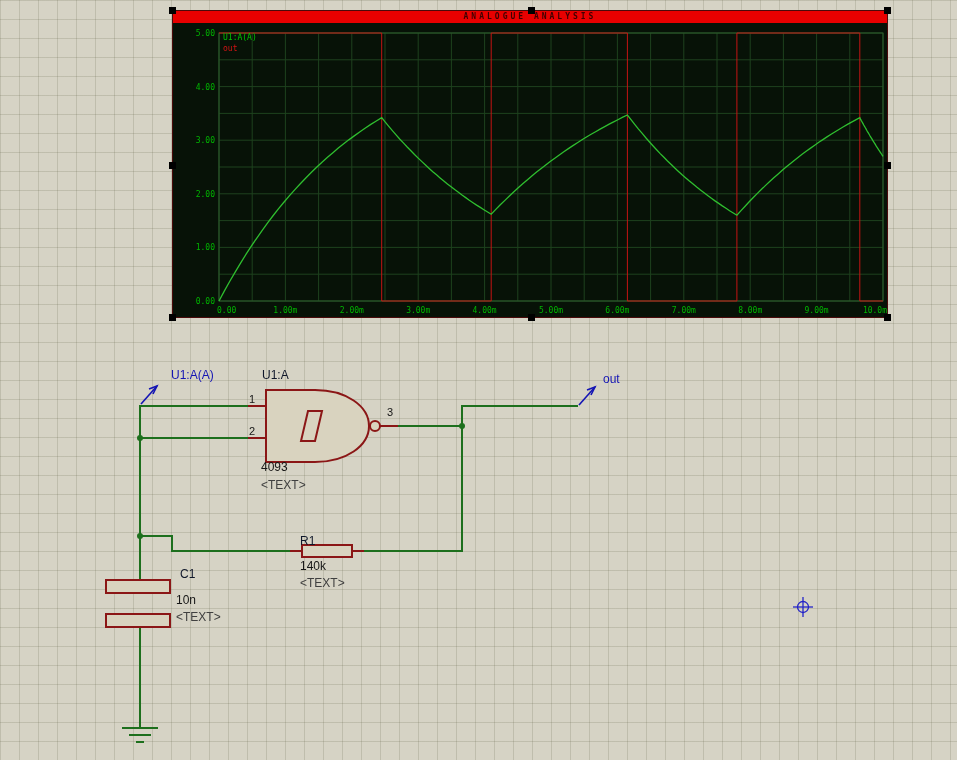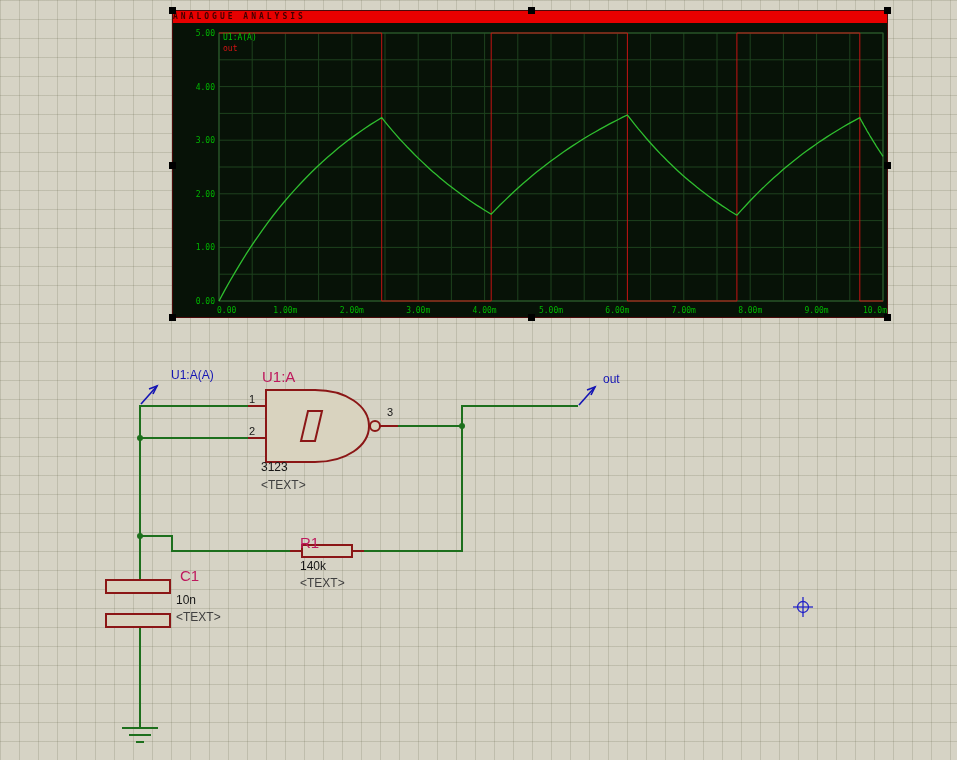--- a/index.html
+++ b/index.html
@@ -14,39 +14,39 @@
   }
   
   #graph-window{
     position:absolute;left:172px;top:10px;width:716px;height:308px;
     background:#071207;border:1px solid #4a0a0a;box-sizing:border-box;
   }
   #graph-title{
     position:absolute;left:0;top:0;width:100%;height:12px;
     background:#e80000;color:#3f0000;
     font:bold 8px "DejaVu Sans Mono", monospace;
-    letter-spacing:3px;line-height:12px;
+    letter-spacing:3px;text-align:center;line-height:12px;
     overflow:hidden;
   }
   #graph-svg{position:absolute;left:0;top:12px;display:block}
   .handle{position:absolute;width:7px;height:7px;background:#000}
   .tick{font:8px "DejaVu Sans Mono", monospace;fill:#00b400}
   .legend{font:8px "DejaVu Sans Mono", monospace}
   
   #schematic-svg{position:absolute;left:0;top:0}
   .wire{stroke:#1d6f1d;stroke-width:2;fill:none}
   .pinline{stroke:#8b1616;stroke-width:2;fill:none}
   .comp{stroke:#8b1616;stroke-width:2;fill:#d9d3bf}
   .glyph{stroke:#8b1616;stroke-width:2;fill:none}
   .dot{fill:#1d6f1d;stroke:none}
   .probe{stroke:#1414b4;stroke-width:1.6;fill:none}
   .cross{stroke:#2424c8;stroke-width:1.3;fill:none}
   .gnd{stroke:#1d6f1d;stroke-width:2;fill:none}
   .lbl{position:absolute;white-space:nowrap;line-height:1.1}
-  .black15{font-size:15px;color:#be185d}
+  .black15{font-size:12px;color:#0f172a}
   .black12{font-size:12px;color:#161616}
   .gray12{font-size:12px;color:#404040}
   .pin{font-size:11px;color:#161616}
   .blue12{font-size:12px;color:#1414b4}
 </style>
 </head>
 <body>
 
 <div id="graph-window">
   <div id="graph-title">ANALOGUE ANALYSIS</div>
@@ -169,21 +169,21 @@
     <circle class="cross" cx="803" cy="607" r="5.5"></circle>
     <line class="cross" x1="793" y1="607" x2="813" y2="607"></line>
     <line class="cross" x1="803" y1="597" x2="803" y2="617"></line>
   </g>
 </svg>
 
 <span class="lbl black15" style="left:262px;top:369px">U1:A</span>
 <span class="lbl pin" style="left:249px;top:393px">1</span>
 <span class="lbl pin" style="left:249px;top:425px">2</span>
 <span class="lbl pin" style="left:387px;top:406px">3</span>
-<span class="lbl black12" style="left:261px;top:461px">3123</span>
+<span class="lbl black12" style="left:261px;top:461px">4093</span>
 <span class="lbl gray12" style="left:261px;top:479px">&lt;TEXT&gt;</span>
 
 <span class="lbl black15" style="left:300px;top:535px">R1</span>
 <span class="lbl black12" style="left:300px;top:560px">140k</span>
 <span class="lbl gray12" style="left:300px;top:577px">&lt;TEXT&gt;</span>
 
 <span class="lbl black15" style="left:180px;top:568px">C1</span>
 <span class="lbl black12" style="left:176px;top:594px">10n</span>
 <span class="lbl gray12" style="left:176px;top:611px">&lt;TEXT&gt;</span>
 

